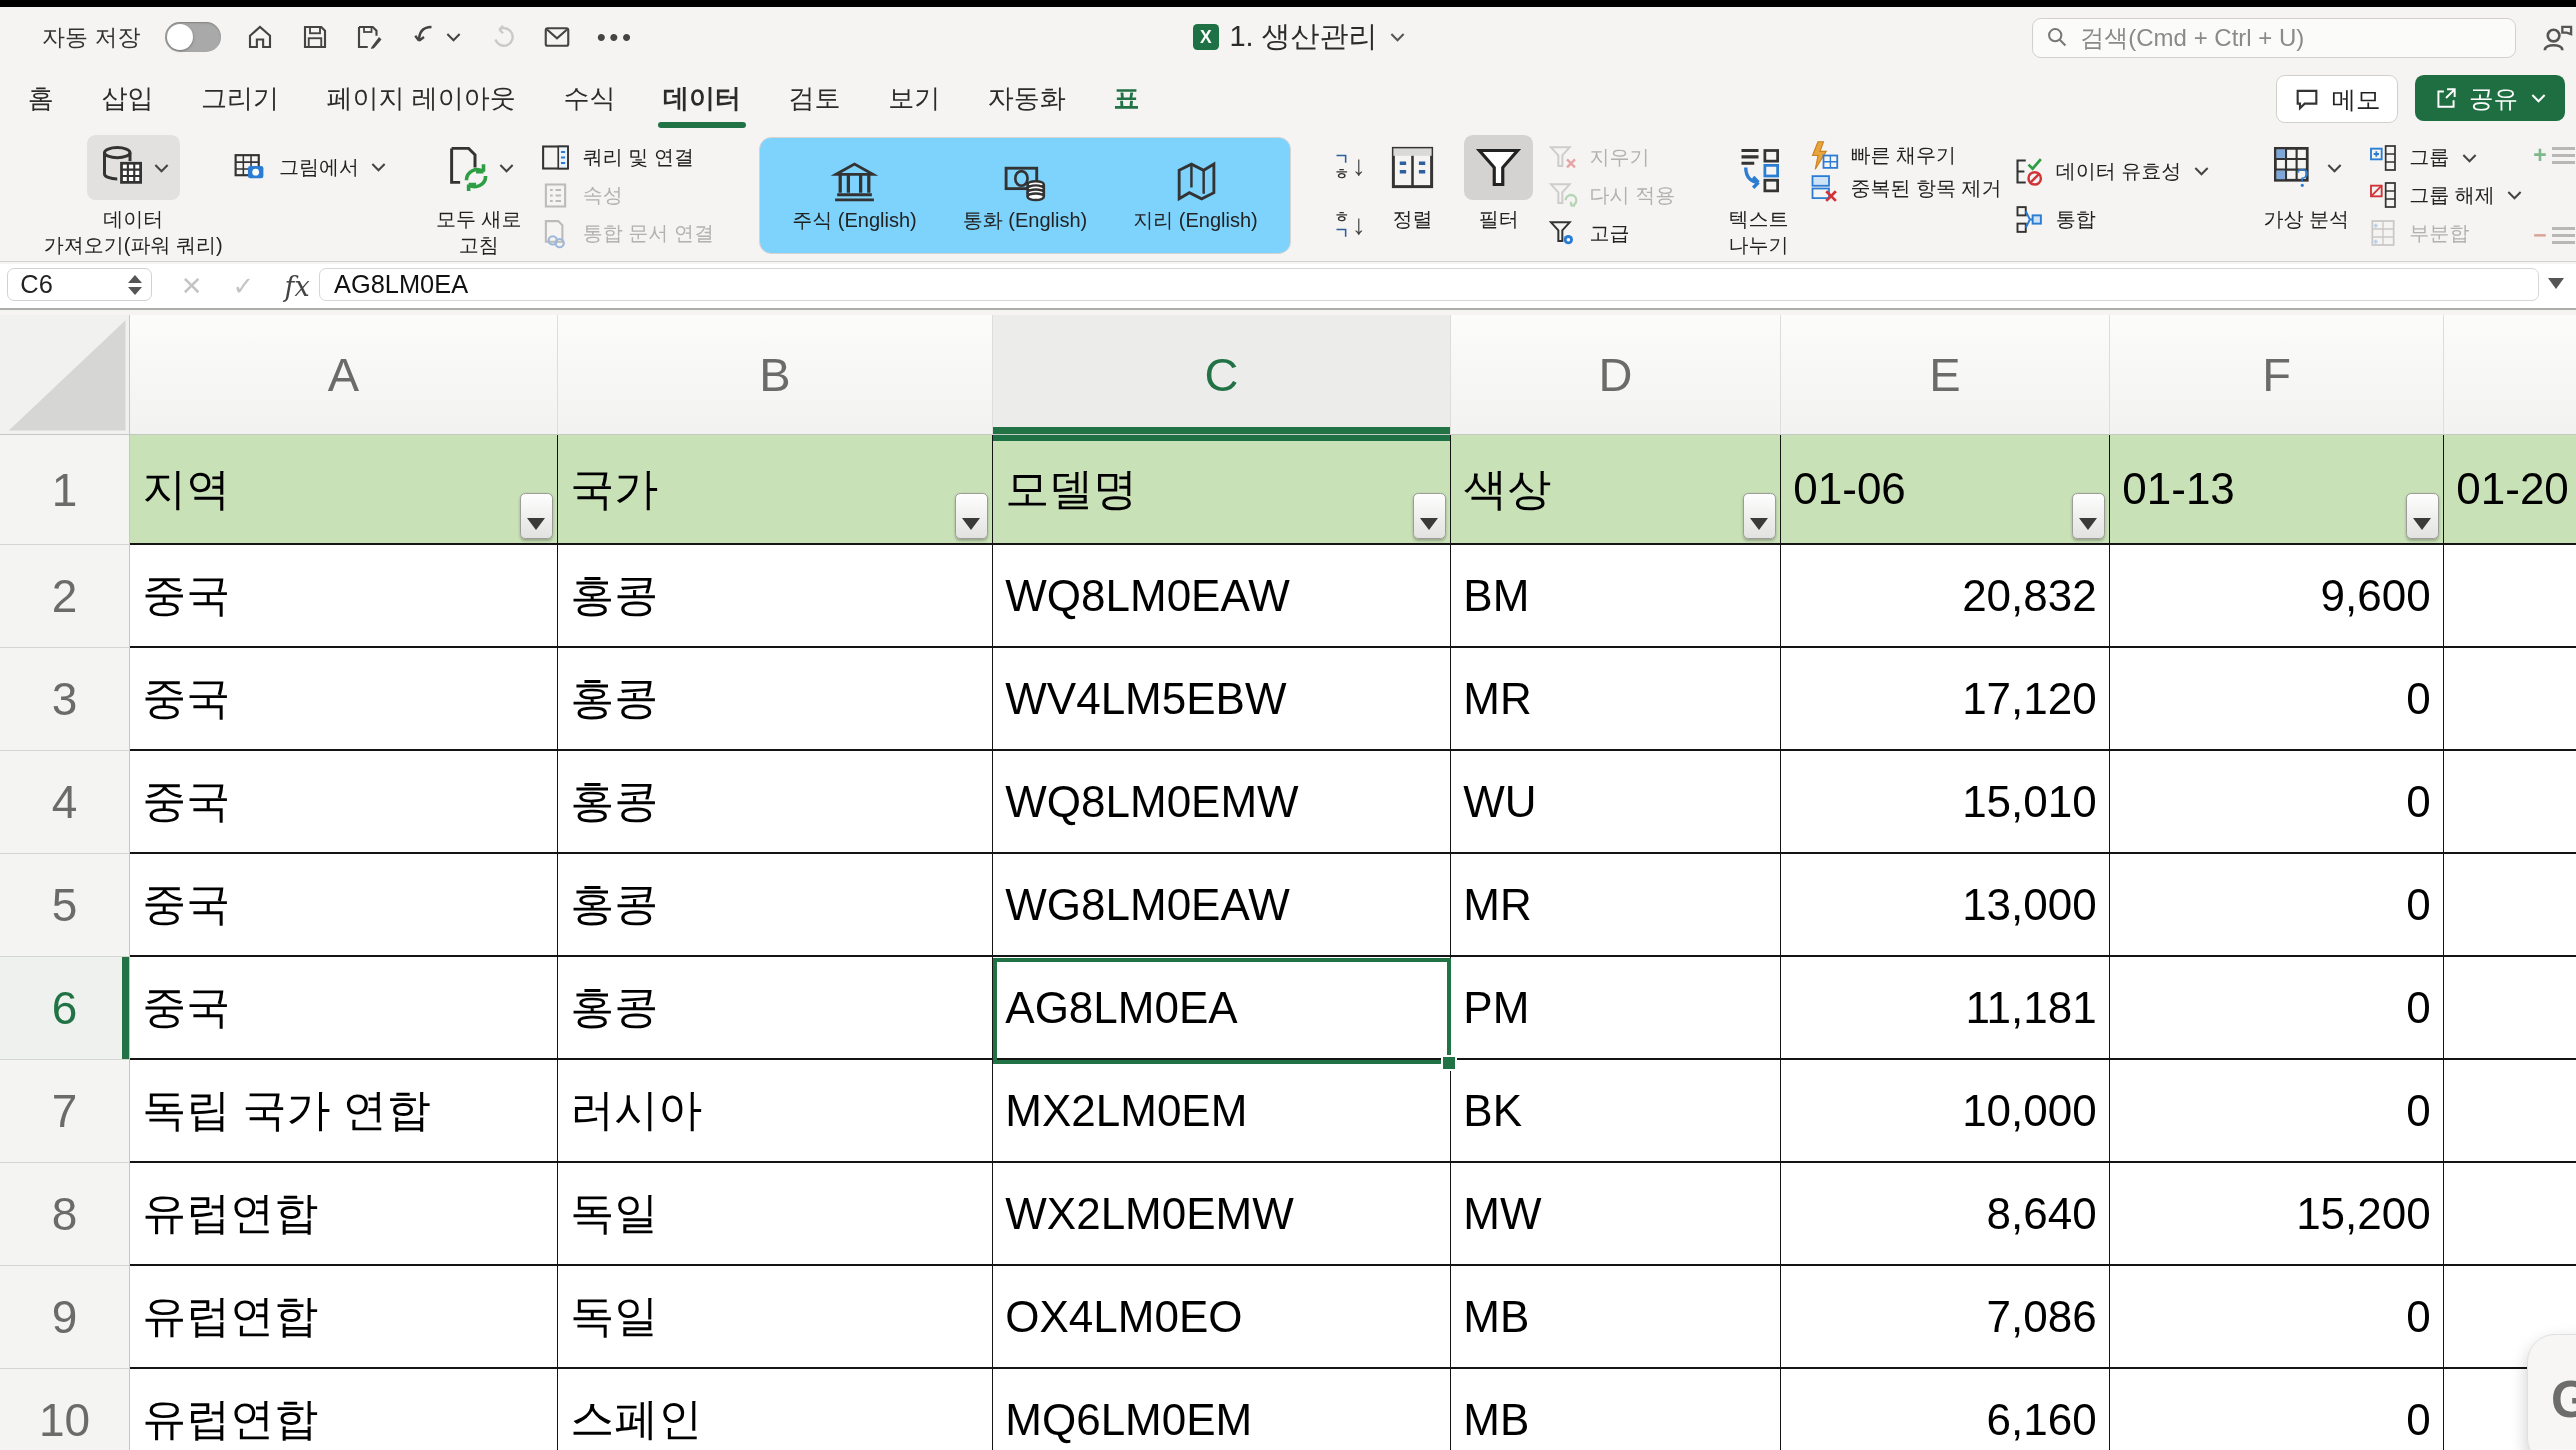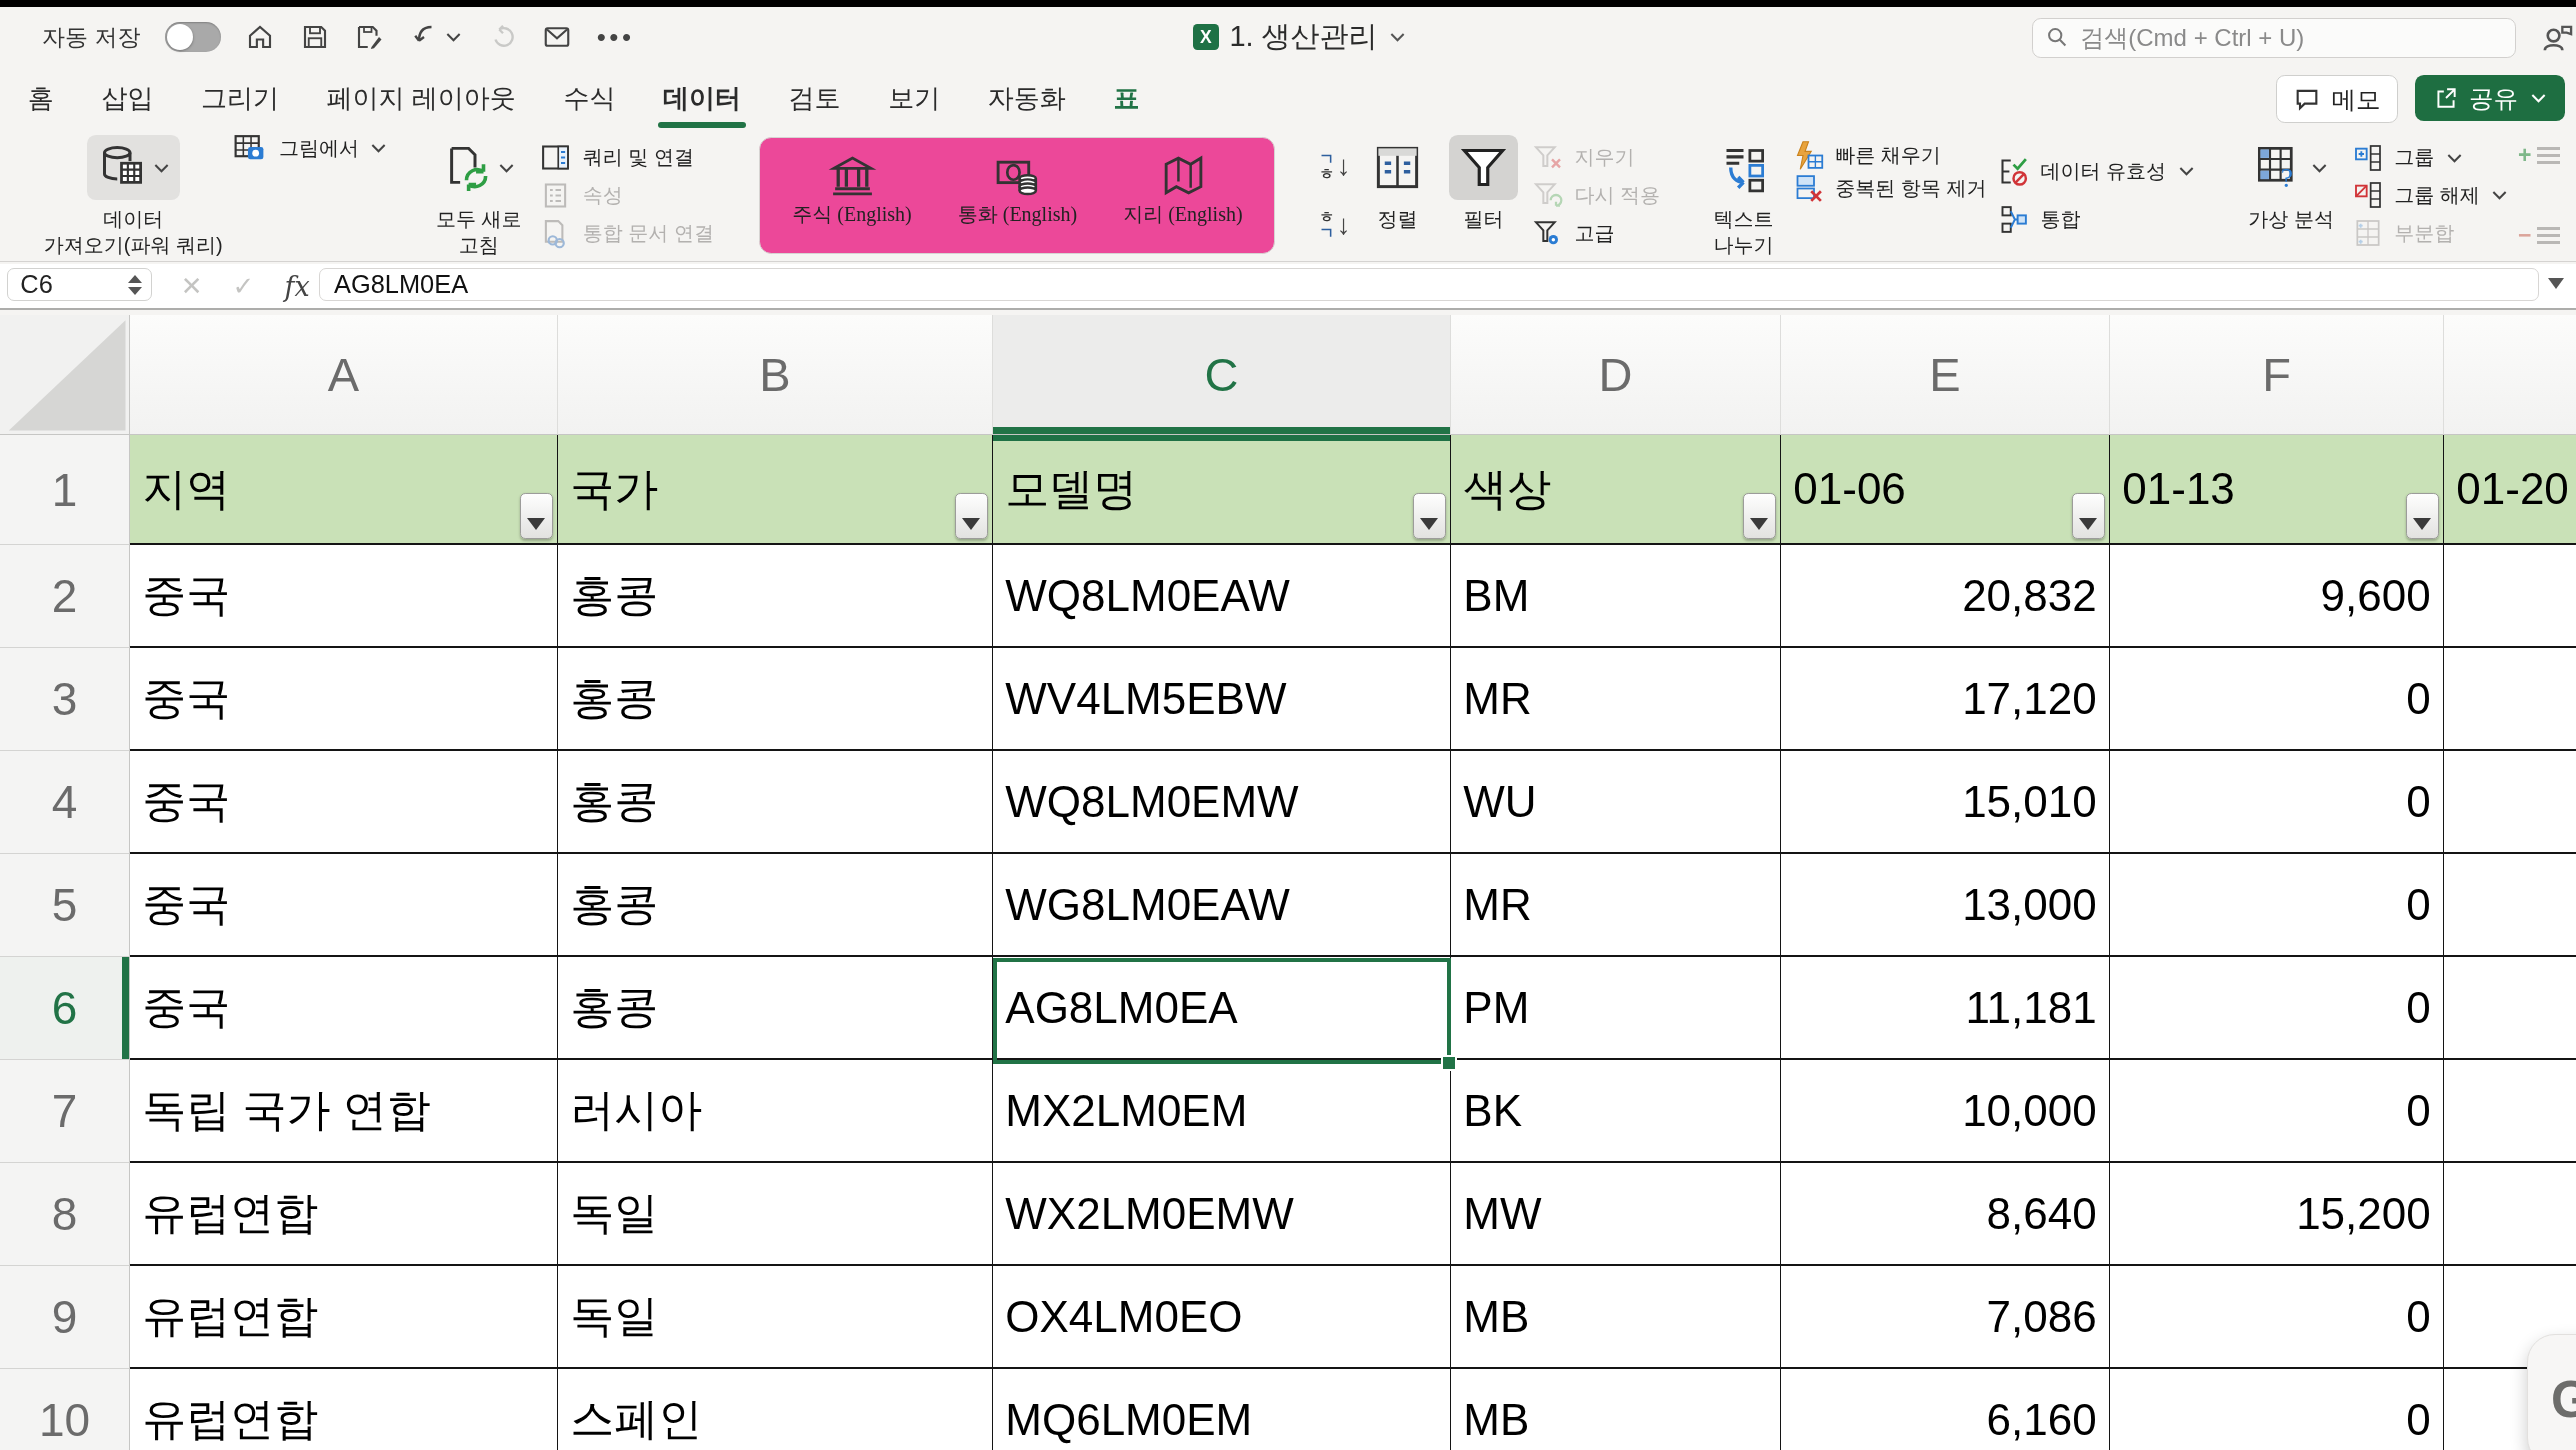--- a/index.html
+++ b/index.html
@@ -34,21 +34,21 @@
   .ribbon{left:0;top:130px;width:2576px;height:132px;border-bottom:1.8px solid #d5d3d1;display:flex;align-items:stretch;padding-left:35px;box-sizing:border-box;}
   .vsep{width:1.8px;background:#dad8d6;margin:10.5px 17.5px;}
   .bigbtn{display:flex;flex-direction:column;align-items:center;justify-content:flex-start;padding-top:5.3px;margin:0 8.8px;}
   .iconplate{border-radius:8.8px;padding:7px 8.8px;display:flex;align-items:center;gap:5.3px;}
   .iconplate.gray{background:#e2e1df;}
   .iconplate.pressed{background:#d4d3d1;}
   .biglabel{font-size:20px;color:#222;text-align:center;line-height:1.3;margin-top:5.3px;white-space:nowrap;}
   .btncol{display:flex;flex-direction:column;justify-content:space-around;padding:8.8px 5.3px;}
   .rowbtn{display:flex;align-items:center;gap:10.5px;font-size:20px;color:#222;white-space:nowrap;}
   .rowbtn.disabled{color:#b3b1af;}
-  .gallery{background:#ec4899;border:1.8px solid #d6d4d2;border-radius:12.3px;margin:7px 5.3px;display:flex;align-items:flex-start;padding:5.3px 8.8px;font-family:Liberation Serif, serif;}
+  .gallery{background:#7dd3fc;border:1.8px solid #d6d4d2;border-radius:12.3px;margin:7px 5.3px;display:flex;align-items:center;padding:5.3px 8.8px;}
   .galitem{display:flex;flex-direction:column;align-items:center;justify-content:space-between;padding:8.8px 23px;}
   .gallabel{font-size:20px;color:#222;white-space:nowrap;}
   .chev{width:19px;height:12.3px;}
   .kletters{display:flex;flex-direction:column;font-size:15px;line-height:1.05;color:#2e5f9e;font-weight:bold;}
   .sortarrow{font-size:28px;color:#444;line-height:1;}
   .sorticonbtn{display:flex;align-items:center;gap:2.6px;}
   .sortcol{display:flex;flex-direction:column;justify-content:space-around;padding:7px 3.5px;}
   .outlinecol{display:flex;flex-direction:column;justify-content:space-between;padding:14px 3.5px;}
   .minisign{font-size:23px;font-weight:bold;line-height:1;}
   .minilines{display:flex;flex-direction:column;gap:4.4px;}
@@ -195,21 +195,21 @@
           <rect x="12" y="10" width="9" height="9" fill="#fff" stroke="#333" stroke-width="1.3"></rect>
           <path d="M12 13 H21 M12 16 H21 M15 10 V19 M18 10 V19" stroke="#333" stroke-width="1"></path>
         </svg>
       <svg class="chev" viewBox="0 0 16 12">
           <polyline points="2,3 8,9 14,3" fill="none" stroke="#444" stroke-width="2"></polyline>
         </svg>
     </span>
     <span class="biglabel"><span>데이터</span><br><span>가져오기(파워 쿼리)</span></span>
   </div>
 
-  <div class="rowbtn" style="align-self:flex-start;">
+  <div class="rowbtn" style="align-self:flex-start;margin-top:19px;">
     <svg width="37" height="37" viewBox="0 0 24 24">
         <rect x="3" y="4" width="15" height="13" fill="none" stroke="#333" stroke-width="1.4"></rect>
         <path d="M3 8.5 H18 M3 13 H18 M8 4 V17 M13 4 V17" stroke="#333" stroke-width="1"></path>
         <rect x="11" y="11" width="10" height="8" rx="1.5" fill="#2b7cd3"></rect>
         <circle cx="16" cy="15" r="2.2" fill="#fff"></circle>
       </svg>
     <span>그림에서</span>
     <svg class="chev" viewBox="0 0 16 12">
         <polyline points="2,3 8,9 14,3" fill="none" stroke="#444" stroke-width="2"></polyline>
       </svg>

